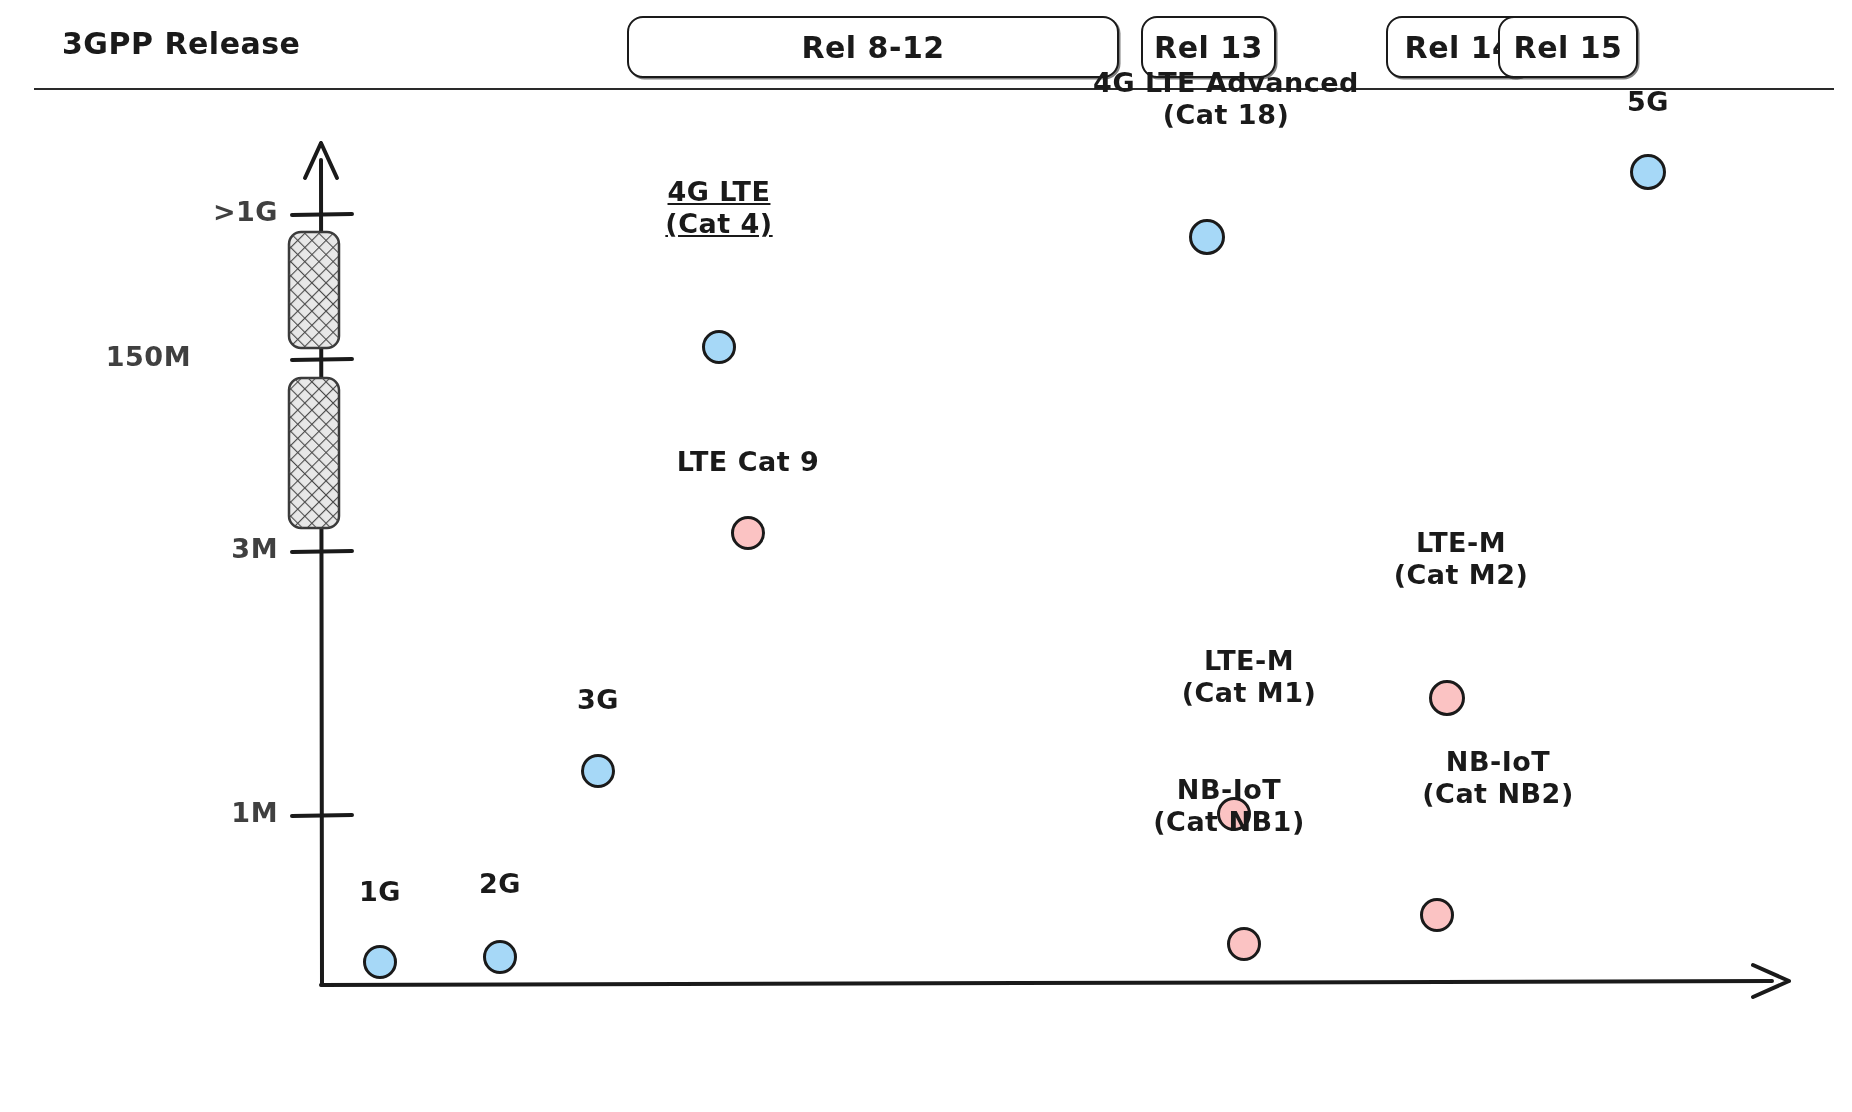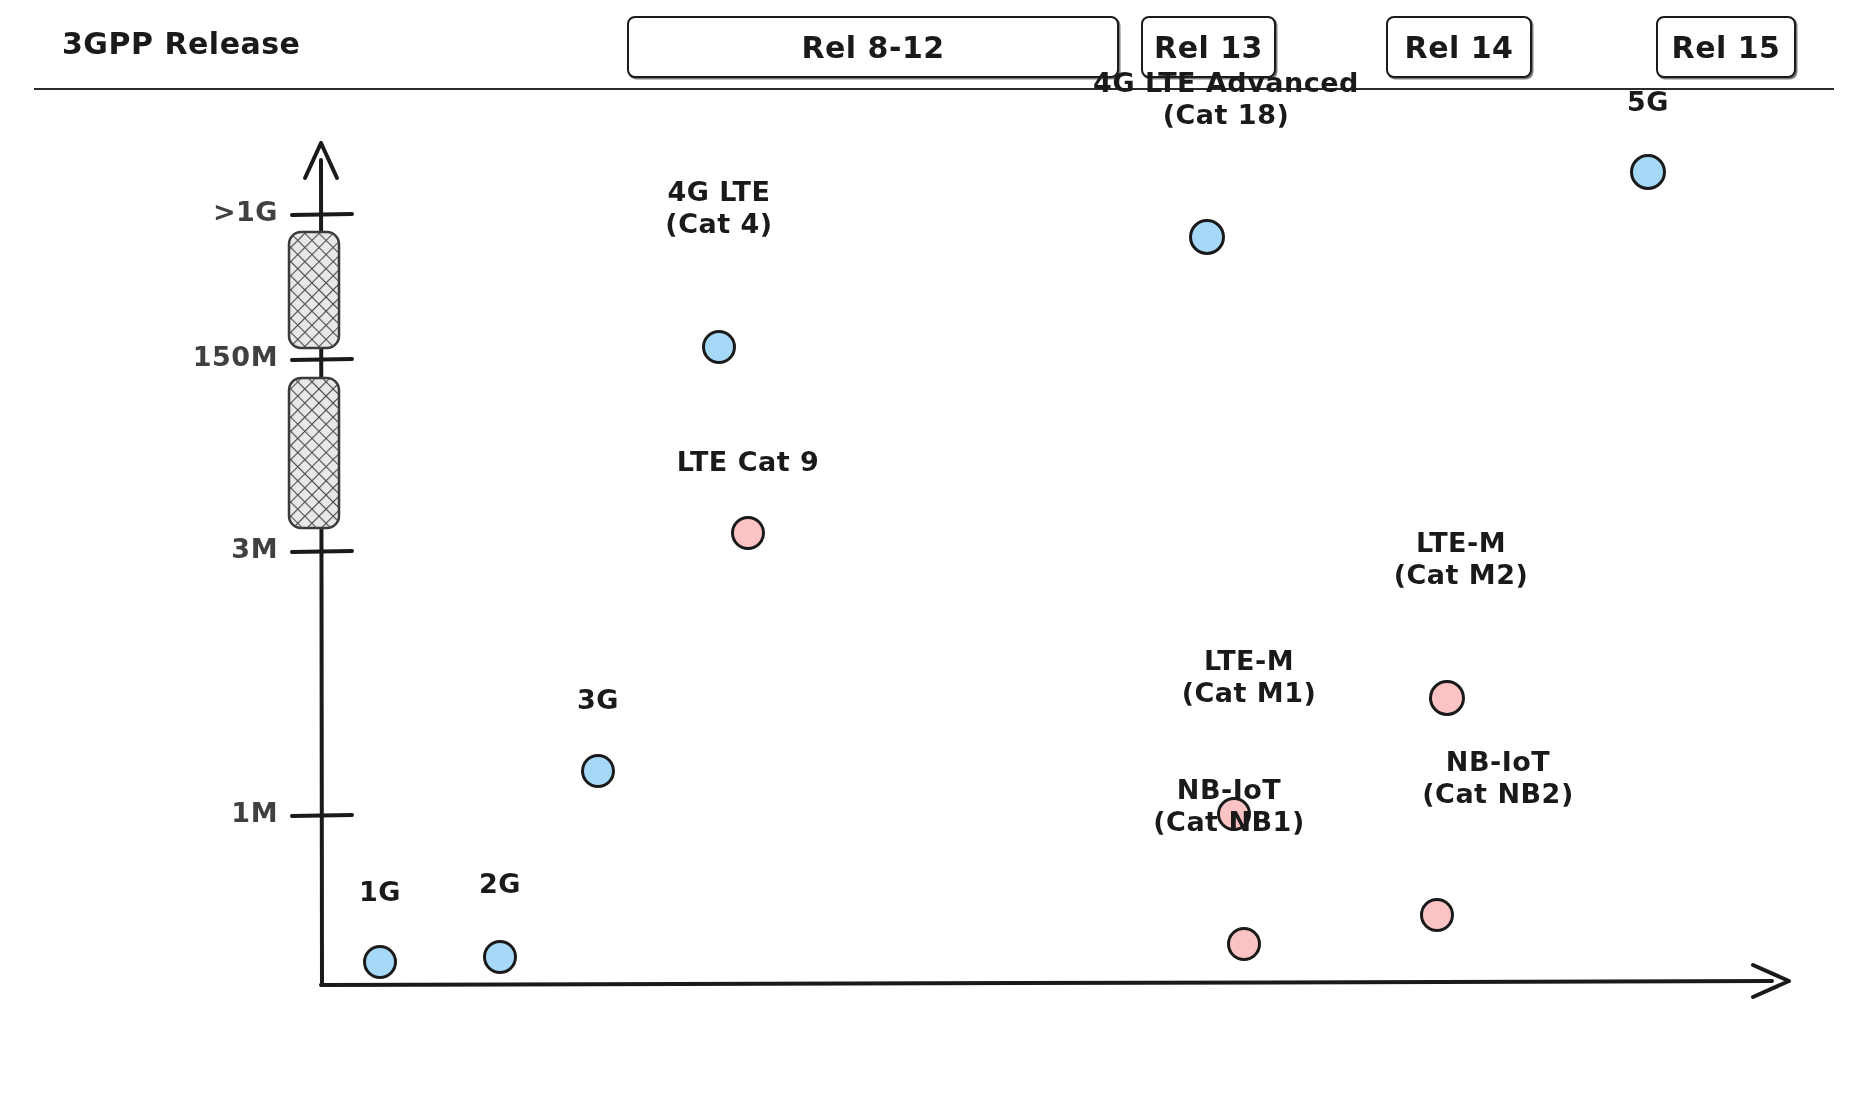--- a/index.html
+++ b/index.html
@@ -36,21 +36,21 @@
     position: absolute;
     left: 62px;
     top: 26px;
     font-size: 30px;
     white-space: nowrap;
   }
   .rel-box {
     position: absolute;
     box-sizing: border-box;
     border: 2.5px solid #1a1a1a;
-    border-radius: 8px;
+    border-radius: 16px;
     background: #ffffff;
     display: flex;
     align-items: center;
     justify-content: center;
     font-size: 30px;
     color: #1a1a1a;
     font-weight: 600;
     box-shadow: 1.5px 1.5px 0 rgba(20,20,20,0.55);
   }
   #header-rule {
@@ -108,21 +108,21 @@
 <body>
 
 <div id="stage">
 
   <div id="release-band">
     <div id="chart-title" class="hand">3GPP Release</div>
     <div id="release-boxes">
         <div class="rel-box hand" style="left: 627px; top: 16px; width: 492px; height: 62px;">Rel 8-12</div>
         <div class="rel-box hand" style="left: 1141px; top: 16px; width: 135px; height: 62px;">Rel 13</div>
         <div class="rel-box hand" style="left: 1386px; top: 16px; width: 146px; height: 62px;">Rel 14</div>
-        <div class="rel-box hand" style="left: 1656px; top: 16px; width: 140px; height: 62px;">Rel 15</div>
+        <div class="rel-box hand" style="left: 1498px; top: 16px; width: 140px; height: 62px;">Rel 15</div>
       </div>
     <div id="header-rule"></div>
   </div>
 
   <svg id="plot" viewBox="0 0 1852 1112">
     <defs>
       <pattern id="hatch" width="10" height="10" patternUnits="userSpaceOnUse" patternTransform="rotate(45)">
         <rect width="10" height="10" fill="#e8e8e8"></rect>
         <line x1="0" y1="0" x2="0" y2="10" stroke="#4a4a4a" stroke-width="2.2"></line>
       </pattern>
@@ -158,35 +158,35 @@
         </g>
         <g>
           <rect x="289" y="378" width="50" height="150" rx="12" fill="url(#hatch)" stroke="#3a3a3a" stroke-width="2.5"></rect>
           <rect x="289" y="378" width="50" height="150" rx="12" fill="url(#hatch2)" stroke="none"></rect>
         </g>
       </g>
   </svg>
 
   <div id="y-tick-labels">
       <div class="axis-label hand" style="right: 1574px; top: 196px;">&gt;1G</div>
-      <div class="axis-label hand" style="right: 1574px; top: 341px;">150M</div>
+      <div class="axis-label hand" style="right: 1661px; top: 341px;">150M</div>
       <div class="axis-label hand" style="right: 1574px; top: 533px;">3M</div>
       <div class="axis-label hand" style="right: 1574px; top: 797px;">1M</div>
     </div>
 
 
   <div id="data-points">
       <div class="dp" style="left: 363px; top: 945px; width: 34px; height: 34px; background: rgb(166, 216, 247);"></div>
       <div class="dp-label hand" style="left: 130px; width: 500px; top: 876px;">1G</div>
       <div class="dp" style="left: 483px; top: 940px; width: 34px; height: 34px; background: rgb(166, 216, 247);"></div>
       <div class="dp-label hand" style="left: 250px; width: 500px; top: 868px;">2G</div>
       <div class="dp" style="left: 581px; top: 754px; width: 34px; height: 34px; background: rgb(166, 216, 247);"></div>
       <div class="dp-label hand" style="left: 348px; width: 500px; top: 684px;">3G</div>
       <div class="dp" style="left: 702px; top: 330px; width: 34px; height: 34px; background: rgb(166, 216, 247);"></div>
-      <div class="dp-label hand" style="left: 469px; width: 500px; top: 176px;">4G LTE
+      <div class="dp-label hand" style="left: 469px; width: 500px; top: 176px; text-decoration: underline;">4G LTE
 (Cat 4)</div>
       <div class="dp" style="left: 731px; top: 516px; width: 34px; height: 34px; background: rgb(251, 195, 195);"></div>
       <div class="dp-label hand" style="left: 498px; width: 500px; top: 446px;">LTE Cat 9</div>
       <div class="dp" style="left: 1189px; top: 219px; width: 36px; height: 36px; background: rgb(166, 216, 247);"></div>
       <div class="dp-label hand" style="left: 976px; width: 500px; top: 67px;">4G LTE Advanced
 (Cat 18)</div>
       <div class="dp" style="left: 1217px; top: 797px; width: 34px; height: 34px; background: rgb(251, 195, 195);"></div>
       <div class="dp-label hand" style="left: 999px; width: 500px; top: 645px;">LTE-M
 (Cat M1)</div>
       <div class="dp" style="left: 1227px; top: 927px; width: 34px; height: 34px; background: rgb(251, 195, 195);"></div>

